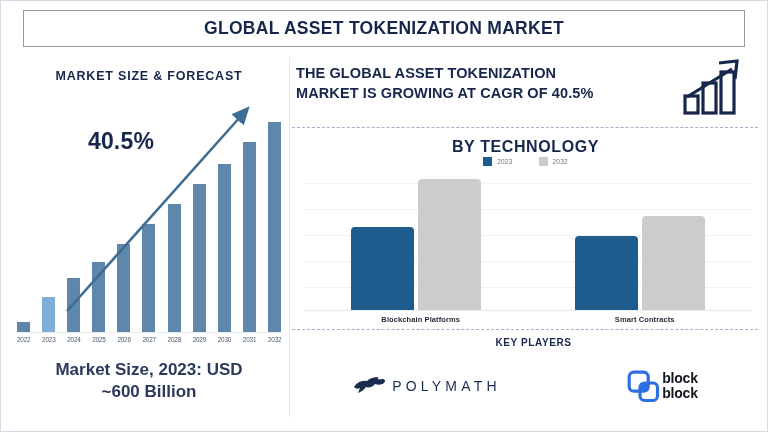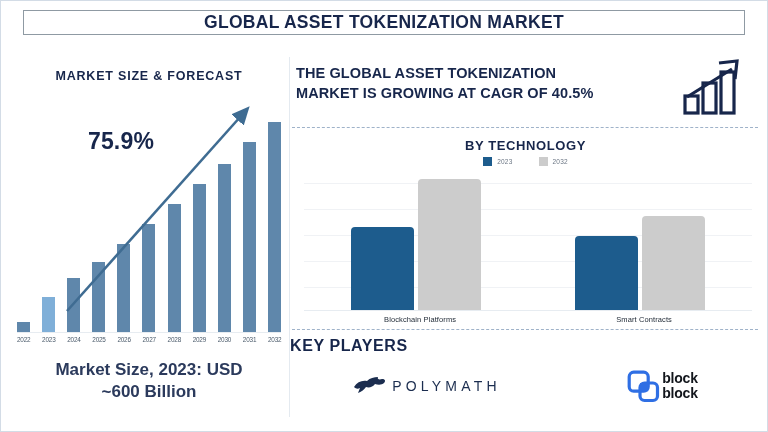--- a/index.html
+++ b/index.html
@@ -11,21 +11,21 @@
   }
   #page{
     position:relative;
     width:768px;height:432px;
     box-sizing:border-box;
     border:1px solid #d3dce6;
     background:#ffffff;
   }
   
   .title-box{
-    position:absolute;left:22px;top:9px;width:722px;height:25px;
+    position:absolute;left:22px;top:9px;width:722px;height:37px;
     box-sizing:border-box;
     border:1px solid #8f9aa3;
     background:#ffffff;
     display:flex;align-items:center;justify-content:center;
   }
   .title-text{
     font-size:17.5px;font-weight:bold;letter-spacing:.3px;
     color:#17264b;white-space:nowrap;
   }
   
@@ -72,21 +72,21 @@
   .growth-icon{position:absolute;left:392px;top:10px;width:70px;height:56px;}
   .dashed{
     position:absolute;left:2px;width:466px;height:0;
     border-top:1.6px dashed #9fb2c9;
   }
   .d1{top:78px;}
   .d2{top:280px;}
   
   .tech-title{
     position:absolute;left:0;top:89px;width:471px;text-align:center;
-    font-size:13px;font-weight:bold;letter-spacing:.6px;color:#17264b;
+    font-size:16px;font-weight:bold;letter-spacing:.6px;color:#17264b;
   }
   .legend{
     position:absolute;left:0;top:108px;width:471px;
     display:flex;justify-content:center;align-items:center;gap:26px;
   }
   .legend-item{display:flex;align-items:center;gap:5px;}
   .legend-swatch{width:9px;height:9px;}
   .legend-label{font-size:6.5px;color:#6b7684;letter-spacing:.2px;}
   .tchart{
     position:absolute;left:14px;top:126px;width:448px;height:136px;
@@ -96,25 +96,25 @@
   .tgroups{
     position:absolute;left:0;top:0;width:448px;height:136px;
     display:flex;justify-content:space-around;align-items:flex-end;
   }
   .tgroup{display:flex;align-items:flex-end;gap:4px;}
   .tbar{width:63px;border-radius:4px 4px 0 0;}
   .tlabels{
     position:absolute;left:0;top:266px;width:448px;
     display:flex;justify-content:space-around;
   }
-  .tlabel{font-size:7.5px;font-weight:normal;color:#1d2733;letter-spacing:.1px;}
+  .tlabel{font-size:7.5px;font-weight:bold;color:#1d2733;letter-spacing:.1px;}
   
   .kp-title{
-    position:absolute;left:0;top:288px;width:471px;text-align:left;
-    font-size:16px;font-weight:bold;letter-spacing:.6px;color:#17264b;
+    position:absolute;left:8px;top:288px;width:471px;text-align:center;
+    font-size:10px;font-weight:bold;letter-spacing:.6px;color:#17264b;
   }
   .kp-row{
     position:absolute;left:0;top:306px;width:471px;height:62px;
     display:flex;align-items:center;justify-content:space-around;
   }
   .kp{display:flex;align-items:center;justify-content:center;}
   .poly-word{
     font-size:14px;font-weight:500;letter-spacing:4.2px;color:#1b2d4f;
     margin-left:5px;
   }
@@ -138,21 +138,21 @@
   <div class="title-box">
     <div class="title-text">GLOBAL ASSET TOKENIZATION MARKET</div>
   </div>
 
   <div class="v-divider"></div>
 
   <div class="left-panel">
 
     <div class="ms-header">MARKET SIZE &amp; FORECAST</div>
 
-    <div class="pct-big">75.9%</div>
+    <div class="pct-big">40.5%</div>
 
     <div class="lbars" id="forecast-bars">
         <div class="lbar" style="height: 10px;"></div>
         <div class="lbar hl" style="height: 35px;"></div>
         <div class="lbar" style="height: 54px;"></div>
         <div class="lbar" style="height: 70px;"></div>
         <div class="lbar" style="height: 88px;"></div>
         <div class="lbar" style="height: 108px;"></div>
         <div class="lbar" style="height: 128px;"></div>
         <div class="lbar" style="height: 148px;"></div>

